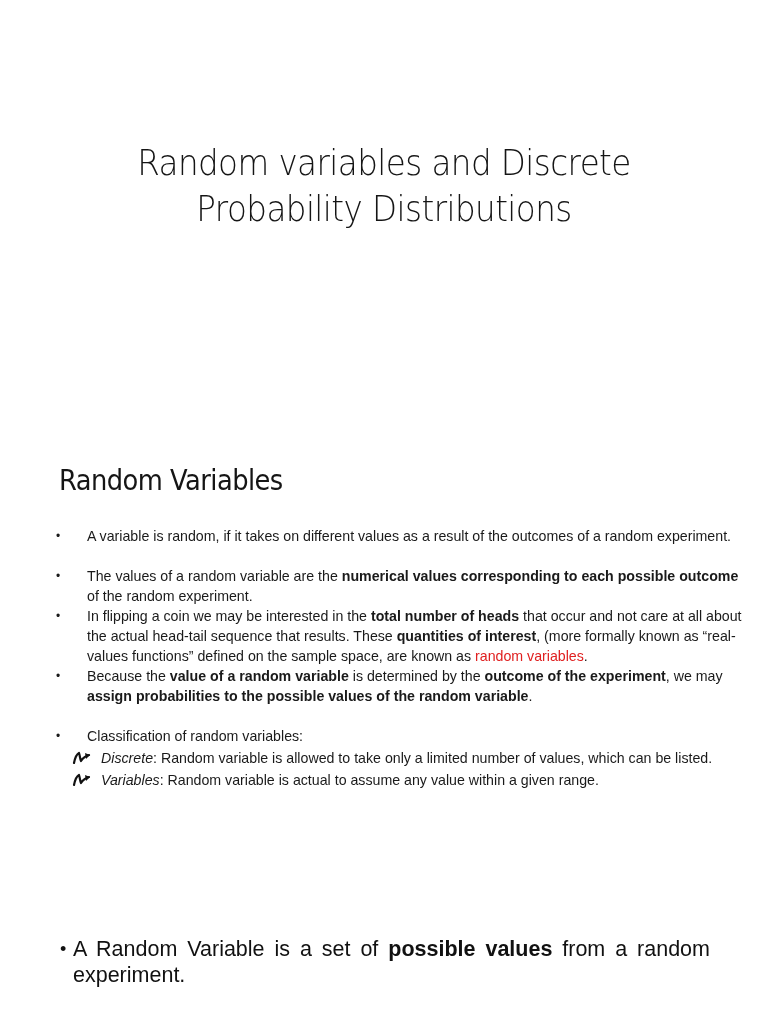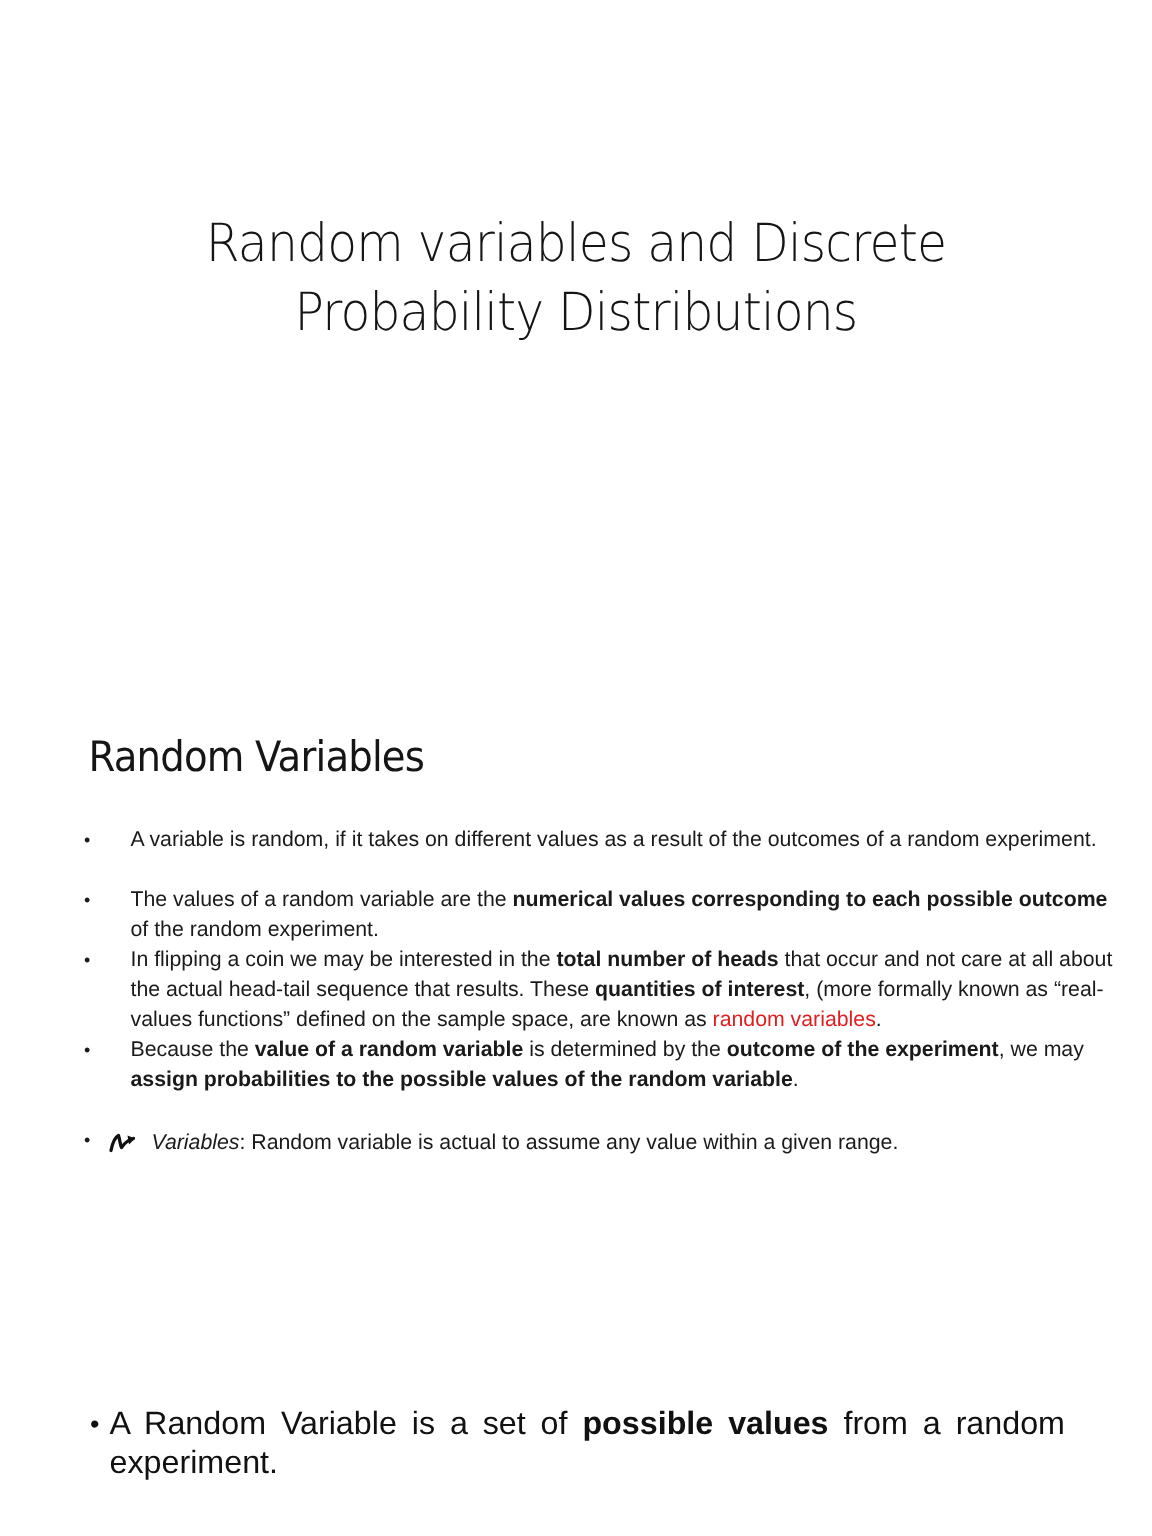--- a/index.html
+++ b/index.html
@@ -34,21 +34,21 @@
       font-size: 35px;
       line-height: 46px;
       letter-spacing: -0.6px;
       color: #151515;
       transform: scaleX(0.93);
       transform-origin: center top;
     }
     .title .line { display: block; }
 
     
-    .slide-2 { top: 454px; height: 470px; }
+    .slide-2 { top: 430px; height: 470px; }
     .heading {
       position: absolute;
       left: 59px;
       top: 34px;
       font-family: "DejaVu Sans", sans-serif;
       font-size: 28px;
       letter-spacing: -0.6px;
       color: #151515;
       transform: scaleX(0.92);
       transform-origin: left top;
@@ -147,22 +147,30 @@
     </div>
 
     <div class="bullet">
       <span class="dot">•</span>
       <span>Because the </span><span class="b">value of a random variable</span><span> is determined by the </span><span class="b">outcome of the experiment</span><span>, we may </span><span class="b">assign probabilities to the possible values of the random variable</span><span>.</span>
     </div>
     <div class="gap"></div>
 
     <div class="bullet">
       <span class="dot">•</span>
+      <span>Classification of random variables:</span>
     </div>
 
+    <div class="sub">
+      <svg class="arrow" viewBox="0 0 20 14">
+        <path d="M2 12 C3 7, 5 3, 7 2 C8 5, 8 8, 9 10 C11 7, 13 5, 17 4" fill="none" stroke="#111" stroke-width="2.2" stroke-linecap="round" stroke-linejoin="round"></path>
+        <path d="M13 2 L18 4 L14 8 Z" fill="#111"></path>
+      </svg>
+      <span class="i">Discrete</span><span>: Random variable is allowed to take only a limited number of values, which can be listed.</span>
+    </div>
 
     <div class="sub">
       <svg class="arrow" viewBox="0 0 20 14">
         <path d="M2 12 C3 7, 5 3, 7 2 C8 5, 8 8, 9 10 C11 7, 13 5, 17 4" fill="none" stroke="#111" stroke-width="2.2" stroke-linecap="round" stroke-linejoin="round"></path>
         <path d="M13 2 L18 4 L14 8 Z" fill="#111"></path>
       </svg>
       <span class="i">Variables</span><span>: Random variable is actual to assume any value within a given range.</span>
     </div>
   </div>
 </section>

